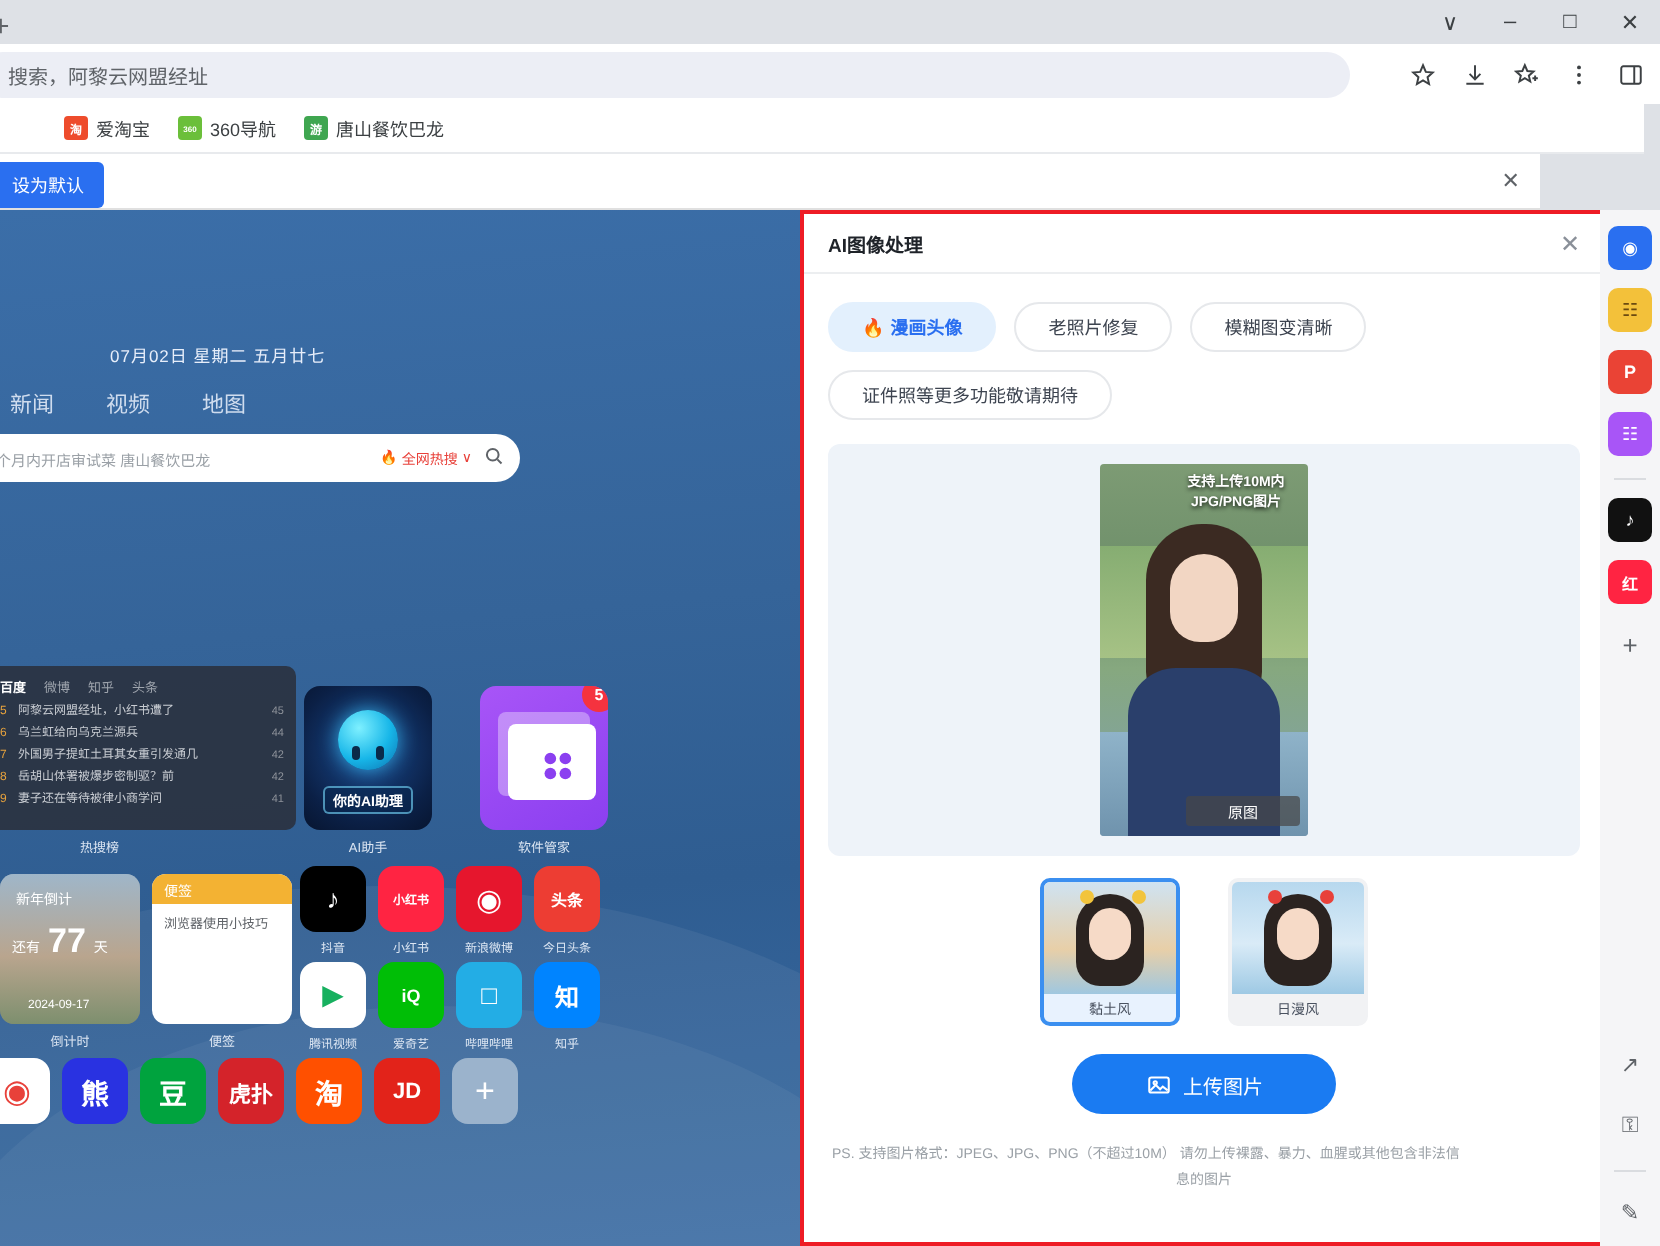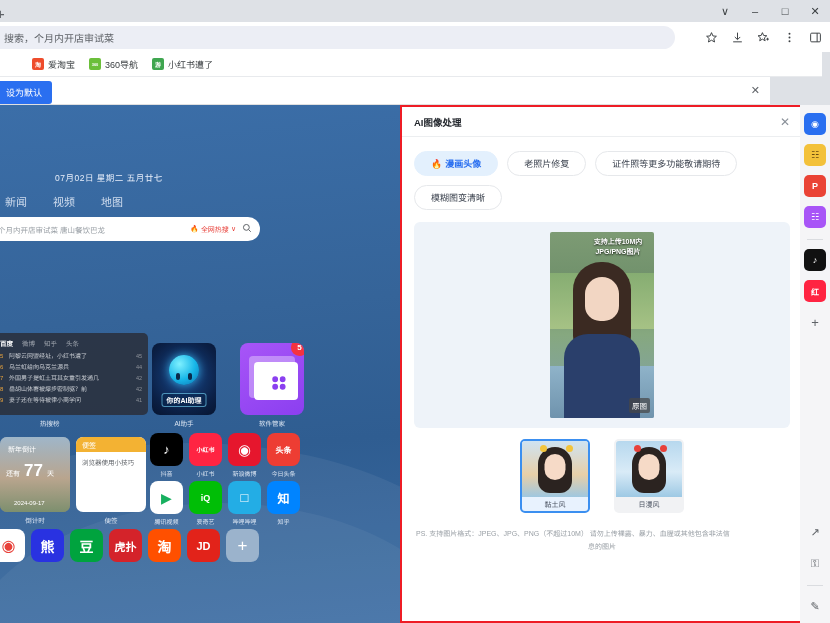--- a/index.html
+++ b/index.html
@@ -326,21 +326,21 @@
     background: #2a3f6b;
   }
   .photo-tip {
     position: absolute; right: 3px; top: 5px; width: 66px;
     font-size: 7px; color: #fff; font-weight: bold; text-align: center;
     line-height: 10px; text-shadow: 0 1px 2px rgba(0,0,0,.85);
   }
   .photo-badge {
     position: absolute; right: 4px; bottom: 5px;
     background: rgba(70,70,70,.72); color: #fff; font-size: 7.5px;
-    padding: 2px 3px; border-radius: 2px;
+    padding: 2px 21px; border-radius: 2px;
   }
   .styles {
     margin-top: 11px; display: flex; justify-content: center; gap: 24px;
   }
   .style {
     width: 70px; border-radius: 5px; overflow: hidden;
     border: 2px solid transparent; background: #f1f2f4;
   }
   .style.on { border-color: #3b8ff0; background: #e8f2fe; }
   .style-img { height: 56px; position: relative; overflow: hidden; }
@@ -386,21 +386,21 @@
     <div class="win-ctrls">
       <div class="win-btn">∨</div>
       <div class="win-btn">–</div>
       <div class="win-btn">□</div>
       <div class="win-btn">✕</div>
     </div>
   </div>
 
   <div class="toolbar">
     <div class="omnibox">
-      <span class="omnibox-text">搜索，个月内开店审试菜</span>
+      <span class="omnibox-text">搜索，阿黎云网盟经址</span>
     </div>
     <div class="tb-icons">
       <div class="tb-ico">
         <svg width="13" height="13" viewBox="0 0 24 24" fill="none" stroke="#3c4043" stroke-width="1.8">
             <polygon points="12,3 14.6,9.1 21,9.7 16.2,14 17.6,20.3 12,17 6.4,20.3 7.8,14 3,9.7 9.4,9.1"></polygon>
           </svg>
       </div>
       <div class="tb-ico">
         <svg width="13" height="13" viewBox="0 0 24 24" fill="none" stroke="#3c4043" stroke-width="1.8">
             <path d="M12 3v12M7 11l5 5 5-5M4 20h16"></path>
@@ -432,21 +432,21 @@
     <div class="bm">
       <span class="bm-fav" style="background:#ee4c2c">淘</span>
       <span>爱淘宝</span>
     </div>
     <div class="bm">
       <span class="bm-fav" style="background:#6bbf3a;font-size:4px">360</span>
       <span>360导航</span>
     </div>
     <div class="bm">
       <span class="bm-fav" style="background:#3fa650">游</span>
-      <span>小红书遭了</span>
+      <span>唐山餐饮巴龙</span>
     </div>
   </div>
 
   <div class="infobar">
     <button class="infobar-btn">设为默认</button>
     <div class="infobar-close">✕</div>
   </div>
 
   <div class="ntp">
     <div class="ntp-wave"></div>
@@ -603,24 +603,24 @@
 
     <div class="chips">
       <div class="chip on">
         <span>🔥</span>
         <span>漫画头像</span>
       </div>
       <div class="chip">
         <span>老照片修复</span>
       </div>
       <div class="chip">
+        <span>模糊图变清晰</span>
+      </div>
+      <div class="chip">
         <span>证件照等更多功能敬请期待</span>
-      </div>
-      <div class="chip">
-        <span>模糊图变清晰</span>
       </div>
     </div>
 
     <div class="preview">
       <div class="photo">
         <div class="photo-field"></div>
         <div class="photo-court"></div>
         <div class="photo-hair"></div>
         <div class="photo-face"></div>
         <div class="photo-body"></div>
@@ -643,20 +643,30 @@
         <div class="style-img s2">
           <div class="st-hair"></div>
           <div class="st-face"></div>
           <div class="st-flower" style="left:18px;background:#e8413a"></div>
           <div class="st-flower" style="left:44px;background:#e8413a"></div>
         </div>
         <div class="style-lbl">日漫风</div>
       </div>
     </div>
 
+    <div class="upload-wrap">
+      <button class="upload-btn">
+        <svg width="13" height="13" viewBox="0 0 24 24" fill="none" stroke="#fff" stroke-width="1.9">
+          <rect x="3" y="5" width="18" height="14" rx="2"></rect>
+          <circle cx="8.5" cy="10" r="1.5"></circle>
+          <path d="M4 17l5-5 4 4 2.5-2.5L20 17"></path>
+        </svg>
+        <span>上传图片</span>
+      </button>
+    </div>
 
     <div class="ps">
       <div class="ps-line1">PS. 支持图片格式：JPEG、JPG、PNG（不超过10M） 请勿上传裸露、暴力、血腥或其他包含非法信</div>
       <div>息的图片</div>
     </div>
   </div>
 
   <div class="rsb">
     <div class="rsb-ico" style="background:#2a6ff0">◉</div>
     <div class="rsb-ico" style="background:#f3c13a;color:#6b4a10">☷</div>

